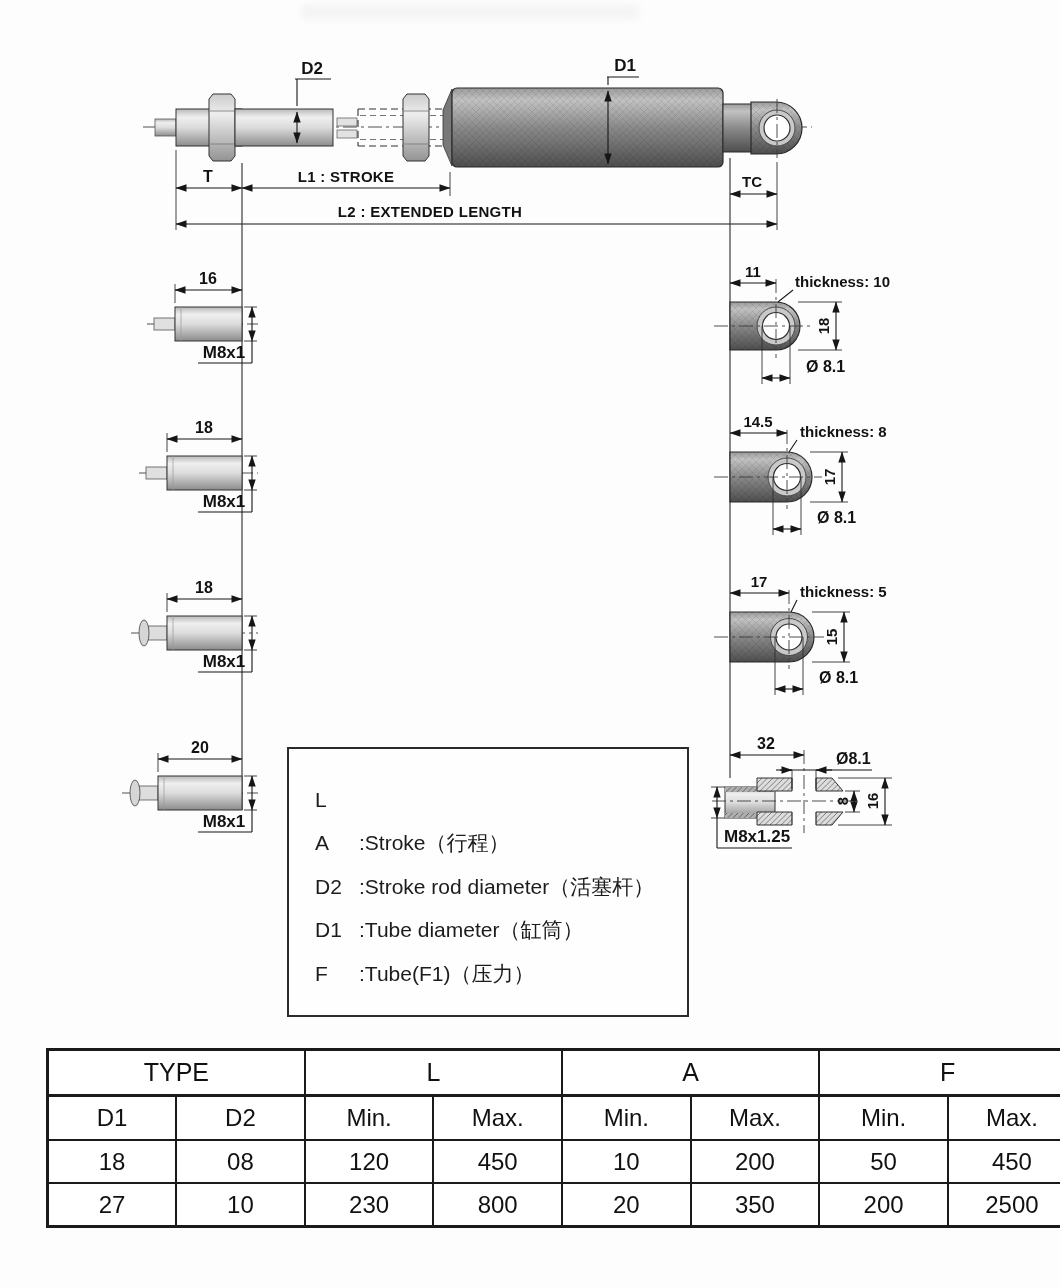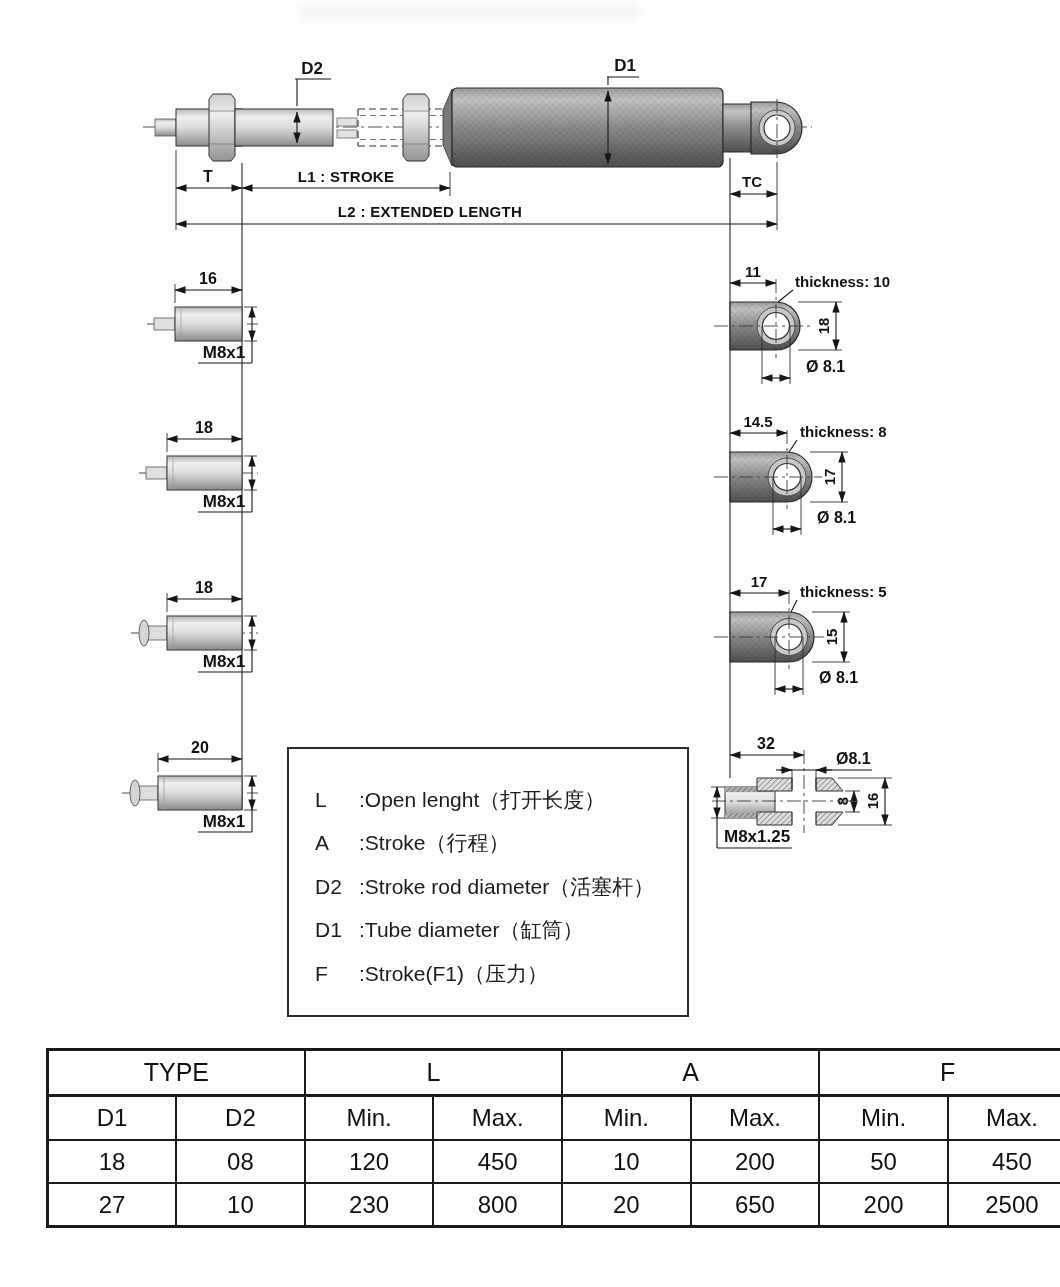--- a/index.html
+++ b/index.html
@@ -283,37 +283,36 @@
       <path class="thin" d="M711,787 H725 M711,818 H725"></path>
       <line class="dim arr2" x1="717" y1="787" x2="717" y2="818"></line>
       <path class="dim" d="M717,818 V848 M717,848 H792"></path>
       <text class="t17" x="724" y="842">M8x1.25</text>
     </g>
   </svg>
 
   <div class="legend">
     <div class="legend-row">
       <span class="legend-term">L</span>
-      <span>:Open lenght（打开长度）</span>
     </div>
     <div class="legend-row">
       <span class="legend-term">A</span>
       <span>:Stroke（行程）</span>
     </div>
     <div class="legend-row">
       <span class="legend-term">D2</span>
       <span>:Stroke rod diameter（活塞杆）</span>
     </div>
     <div class="legend-row">
       <span class="legend-term">D1</span>
       <span>:Tube diameter（缸筒）</span>
     </div>
     <div class="legend-row">
       <span class="legend-term">F</span>
-      <span>:Stroke(F1)（压力）</span>
+      <span>:Tube(F1)（压力）</span>
     </div>
   </div>
 
   <table class="spec">
     <tbody>
         <tr class="gh">
       <td colspan="2">TYPE</td>
       <td colspan="2">L</td>
       <td colspan="2">A</td>
       <td colspan="2">F</td>
@@ -337,19 +336,19 @@
       <td>200</td>
       <td>50</td>
       <td>450</td>
     </tr>
     <tr class="dr">
       <td>27</td>
       <td>10</td>
       <td>230</td>
       <td>800</td>
       <td>20</td>
-      <td>650</td>
+      <td>350</td>
       <td>200</td>
       <td>2500</td>
     </tr>
   </tbody>
     </table>
 </div>
 
 </body></html>

